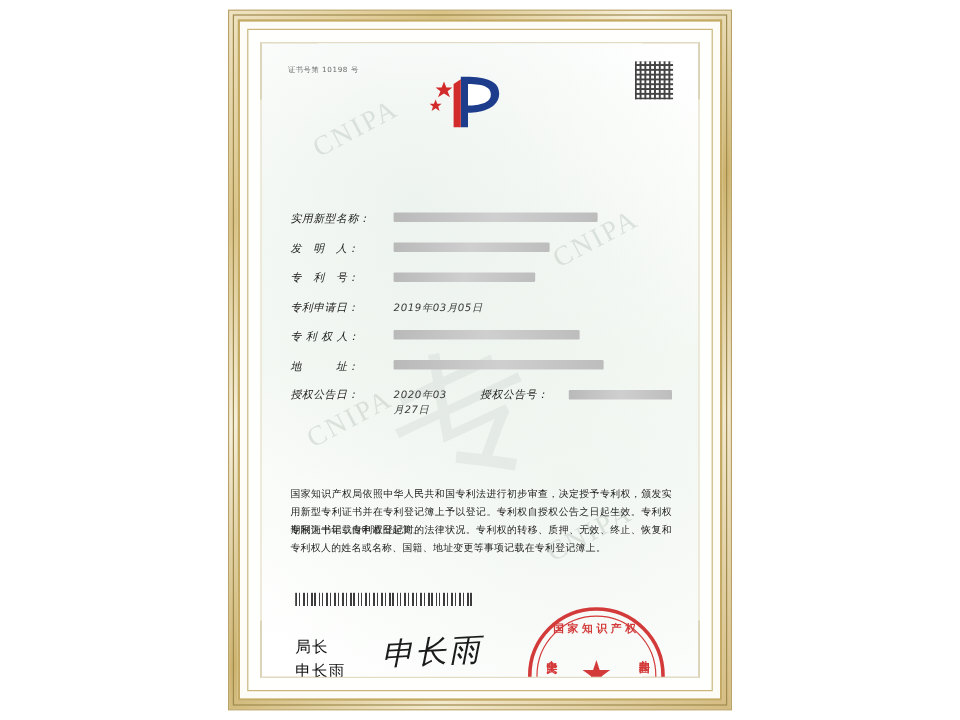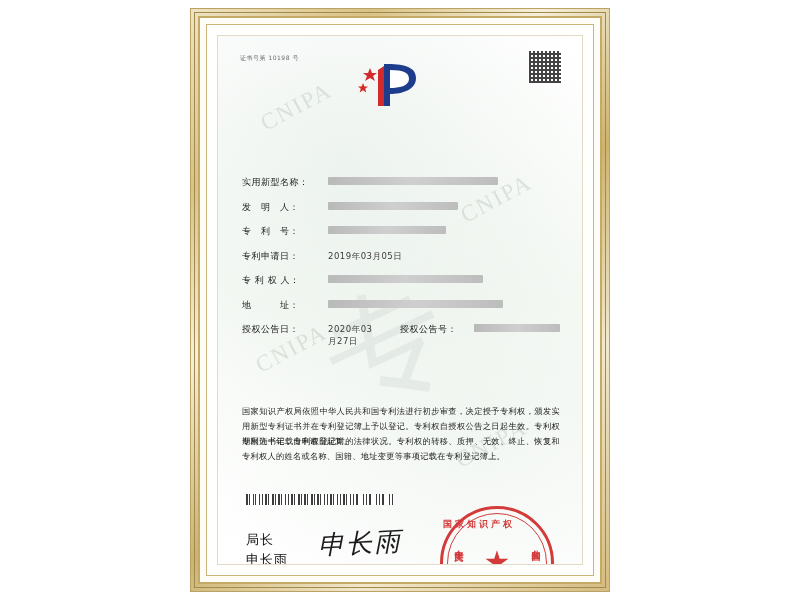--- a/index.html
+++ b/index.html
@@ -132,20 +132,21 @@
     font-size: 24px;
     font-weight: bold;
     color: #111111;
     letter-spacing: 3px;
   }
   .fields {
     position: absolute;
     left: 24px;
     right: 22px;
     top: 140px;
+    font-style: italic;
   }
   .frow {
     display: flex;
     align-items: baseline;
     margin-bottom: 11.5px;
     font-size: 9px;
     color: #1a1a1a;
     letter-spacing: 0.5px;
   }
   .flabel {
@@ -229,21 +230,21 @@
   }
   .seal-inner {
     position: absolute;
     left: 4px; top: 4px; right: 4px; bottom: 4px;
     border: 1px solid #d02a2a;
     border-radius: 50%;
   }
   .seal-top {
     position: absolute;
     left: 0; right: 0; top: 9px;
-    text-align: left;
+    text-align: center;
     font-size: 9px;
     letter-spacing: 3px;
     font-weight: bold;
   }
   .seal-left, .seal-right {
     position: absolute;
     top: 34px;
     font-size: 9px;
     font-weight: bold;
     letter-spacing: 1px;

